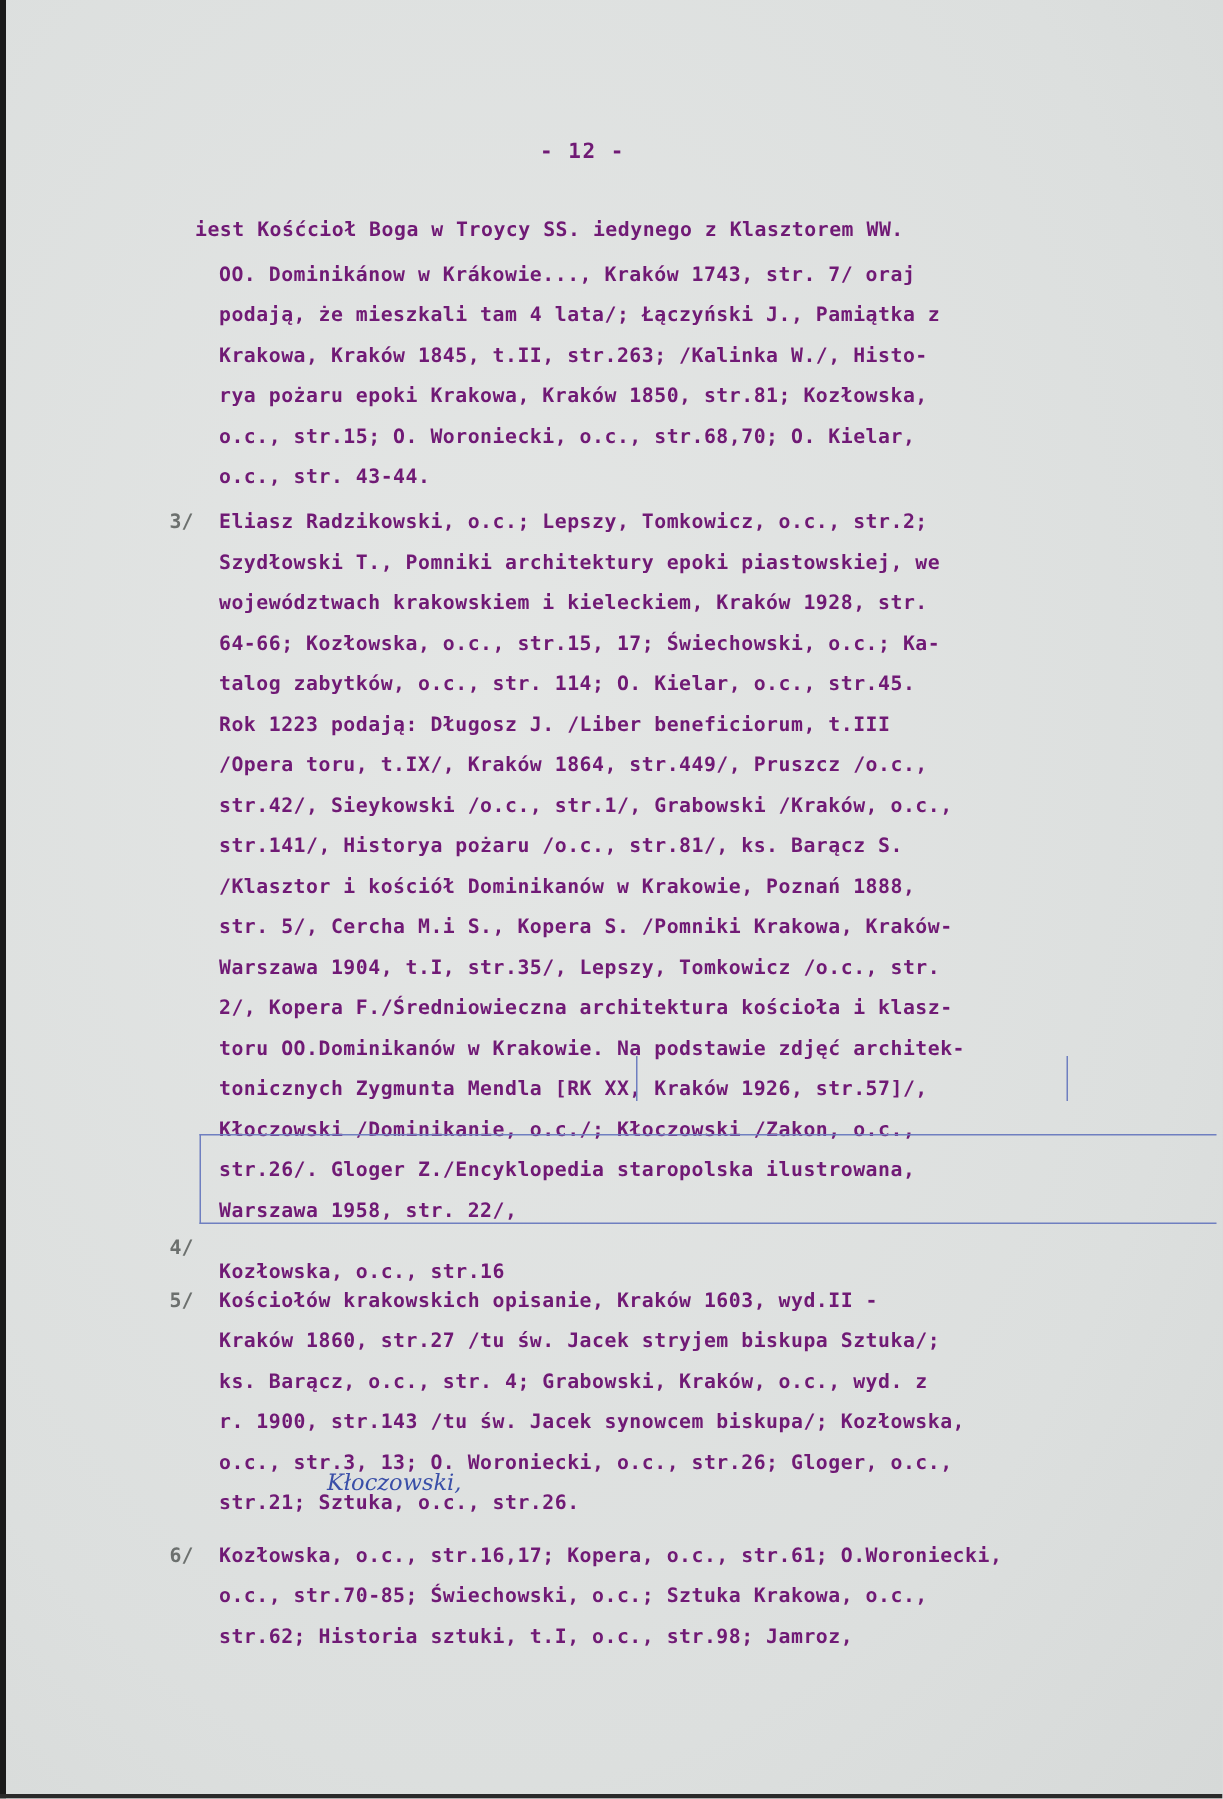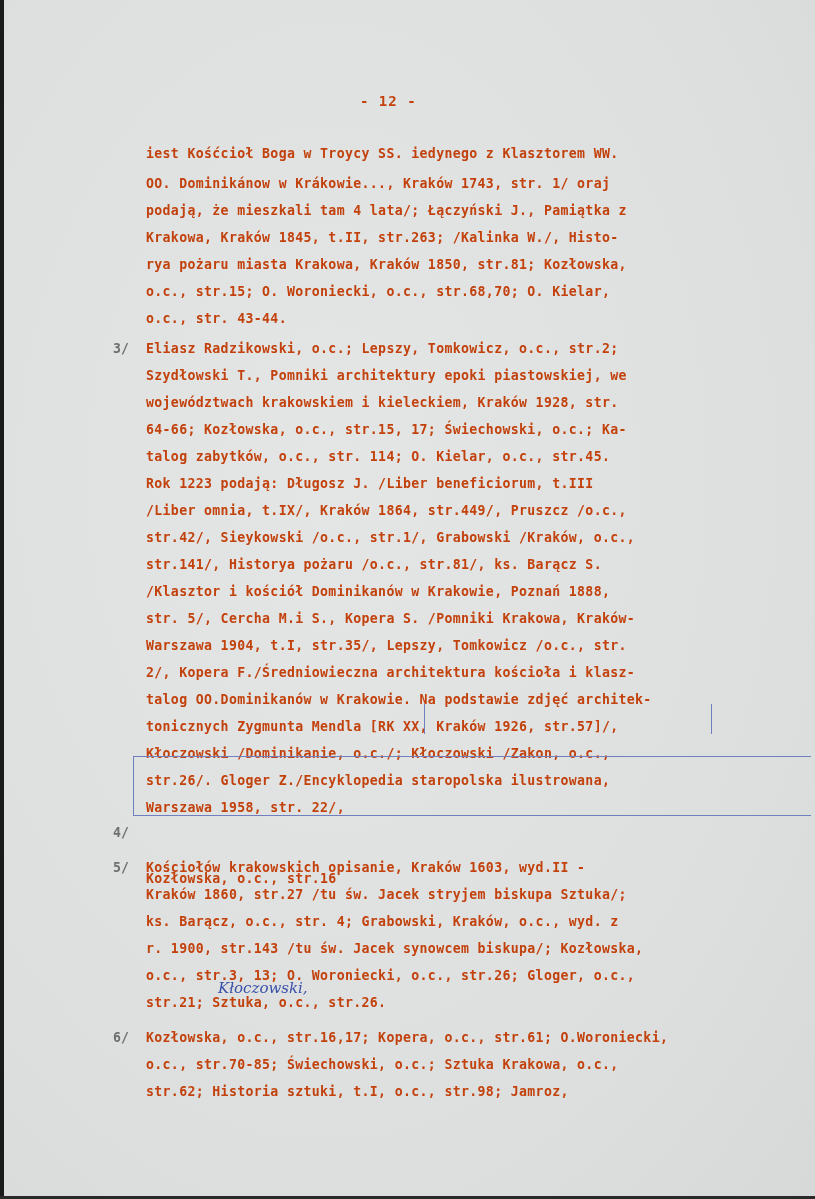--- a/index.html
+++ b/index.html
@@ -9,73 +9,73 @@
   }
   .page {
     position: absolute; left: 4px; top: 0; width: 811px; height: 1196px;
     background: radial-gradient(ellipse at 40% 40%, #e4e6e5 0%, #dcdfde 70%, #d6d9d8 100%);
   }
   .edge-left { position: absolute; left: 0; top: 0; width: 4px; height: 1199px; background: #1a1a1a; }
   .edge-bottom { position: absolute; left: 0; top: 1196px; width: 815px; height: 3px; background: #2a2a2a; }
   .line {
     position: absolute; white-space: pre;
     font-family: "DejaVu Sans Mono", "Liberation Mono", monospace;
-    font-size: 13.2px; letter-spacing: 0.35px; color: #c2410c;
+    font-size: 13.2px; letter-spacing: 0.35px; color: #701a75;
     font-weight: bold;
   }
   .pageno { left: 360px; top: 93px; font-size: 14px; letter-spacing: 1px; }
   .num { position: absolute; font-family: "DejaVu Sans Mono", "Liberation Mono", monospace;
          font-size: 13.2px; color: #6c706e; font-weight: bold; }
   .pen-text { position: absolute; font-family: "DejaVu Serif", serif; font-style: italic;
               color: #3a4fa8; font-size: 15px; }
   .box { position: absolute; border: 1px solid #6f7fc0; }
 </style>
 </head>
 <body>
 
 <div class="page"></div>
 <div class="edge-left"></div>
 <div class="edge-bottom"></div>
 
 <div class="line pageno">- 12 -</div>
 
-<div class="line" style="left:146px;top:146px">iest Kośćcioł Boga w Troycy SS. iedynego z Klasztorem WW.</div>
-<div class="line" style="left:146px;top:176px">OO. Dominikánow w Krákowie..., Kraków 1743, str. 1/ oraj</div>
+<div class="line" style="left:130px;top:146px">iest Kośćcioł Boga w Troycy SS. iedynego z Klasztorem WW.</div>
+<div class="line" style="left:146px;top:176px">OO. Dominikánow w Krákowie..., Kraków 1743, str. 7/ oraj</div>
 <div class="line" style="left:146px;top:203px">podają, że mieszkali tam 4 lata/; Łączyński J., Pamiątka z</div>
 <div class="line" style="left:146px;top:230px">Krakowa, Kraków 1845, t.II, str.263; /Kalinka W./, Histo-</div>
-<div class="line" style="left:146px;top:257px">rya pożaru miasta Krakowa, Kraków 1850, str.81; Kozłowska,</div>
+<div class="line" style="left:146px;top:257px">rya pożaru epoki Krakowa, Kraków 1850, str.81; Kozłowska,</div>
 <div class="line" style="left:146px;top:284px">o.c., str.15; O. Woroniecki, o.c., str.68,70; O. Kielar,</div>
 <div class="line" style="left:146px;top:311px">o.c., str. 43-44.</div>
 
 <div class="num" style="left:113px;top:341px">3/</div>
 <div class="line" style="left:146px;top:341px">Eliasz Radzikowski, o.c.; Lepszy, Tomkowicz, o.c., str.2;</div>
 <div class="line" style="left:146px;top:368px">Szydłowski T., Pomniki architektury epoki piastowskiej, we</div>
 <div class="line" style="left:146px;top:395px">województwach krakowskiem i kieleckiem, Kraków 1928, str.</div>
 <div class="line" style="left:146px;top:422px">64-66; Kozłowska, o.c., str.15, 17; Świechowski, o.c.; Ka-</div>
 <div class="line" style="left:146px;top:449px">talog zabytków, o.c., str. 114; O. Kielar, o.c., str.45.</div>
 <div class="line" style="left:146px;top:476px">Rok 1223 podają: Długosz J. /Liber beneficiorum, t.III</div>
-<div class="line" style="left:146px;top:503px">/Liber omnia, t.IX/, Kraków 1864, str.449/, Pruszcz /o.c.,</div>
+<div class="line" style="left:146px;top:503px">/Opera toru, t.IX/, Kraków 1864, str.449/, Pruszcz /o.c.,</div>
 <div class="line" style="left:146px;top:530px">str.42/, Sieykowski /o.c., str.1/, Grabowski /Kraków, o.c.,</div>
 <div class="line" style="left:146px;top:557px">str.141/, Historya pożaru /o.c., str.81/, ks. Barącz S.</div>
 <div class="line" style="left:146px;top:584px">/Klasztor i kościół Dominikanów w Krakowie, Poznań 1888,</div>
 <div class="line" style="left:146px;top:611px">str. 5/, Cercha M.i S., Kopera S. /Pomniki Krakowa, Kraków-</div>
 <div class="line" style="left:146px;top:638px">Warszawa 1904, t.I, str.35/, Lepszy, Tomkowicz /o.c., str.</div>
 <div class="line" style="left:146px;top:665px">2/, Kopera F./Średniowieczna architektura kościoła i klasz-</div>
-<div class="line" style="left:146px;top:692px">talog OO.Dominikanów w Krakowie. Na podstawie zdjęć architek-</div>
+<div class="line" style="left:146px;top:692px">toru OO.Dominikanów w Krakowie. Na podstawie zdjęć architek-</div>
 <div class="line" style="left:146px;top:719px">tonicznych Zygmunta Mendla [RK XX, Kraków 1926, str.57]/,</div>
 <div class="line" style="left:146px;top:746px">Kłoczowski /Dominikanie, o.c./; Kłoczowski /Zakon, o.c.,</div>
 <div class="line" style="left:146px;top:773px">str.26/. Gloger Z./Encyklopedia staropolska ilustrowana,</div>
 <div class="line" style="left:146px;top:800px">Warszawa 1958, str. 22/,</div>
 
 <div class="box" style="left:424px;top:704px;width:1px;height:30px;border-width:0 0 0 1px"></div>
 <div class="box" style="left:711px;top:704px;width:1px;height:30px;border-width:0 0 0 1px"></div>
 <div class="box" style="left:133px;top:756px;width:677px;height:58px;border-width:1px 0 1px 1px"></div>
 
 <div class="num" style="left:113px;top:825px">4/</div>
-<div class="line" style="left:146px;top:871px">Kozłowska, o.c., str.16</div>
+<div class="line" style="left:146px;top:841px">Kozłowska, o.c., str.16</div>
 
 <div class="num" style="left:113px;top:860px">5/</div>
 <div class="line" style="left:146px;top:860px">Kościołów krakowskich opisanie, Kraków 1603, wyd.II -</div>
 <div class="line" style="left:146px;top:887px">Kraków 1860, str.27 /tu św. Jacek stryjem biskupa Sztuka/;</div>
 <div class="line" style="left:146px;top:914px">ks. Barącz, o.c., str. 4; Grabowski, Kraków, o.c., wyd. z</div>
 <div class="line" style="left:146px;top:941px">r. 1900, str.143 /tu św. Jacek synowcem biskupa/; Kozłowska,</div>
 <div class="line" style="left:146px;top:968px">o.c., str.3, 13; O. Woroniecki, o.c., str.26; Gloger, o.c.,</div>
 <div class="line" style="left:146px;top:995px">str.21; Sztuka, o.c., str.26.</div>
 <div class="pen-text" style="left:218px;top:979px">Kłoczowski,</div>
 

